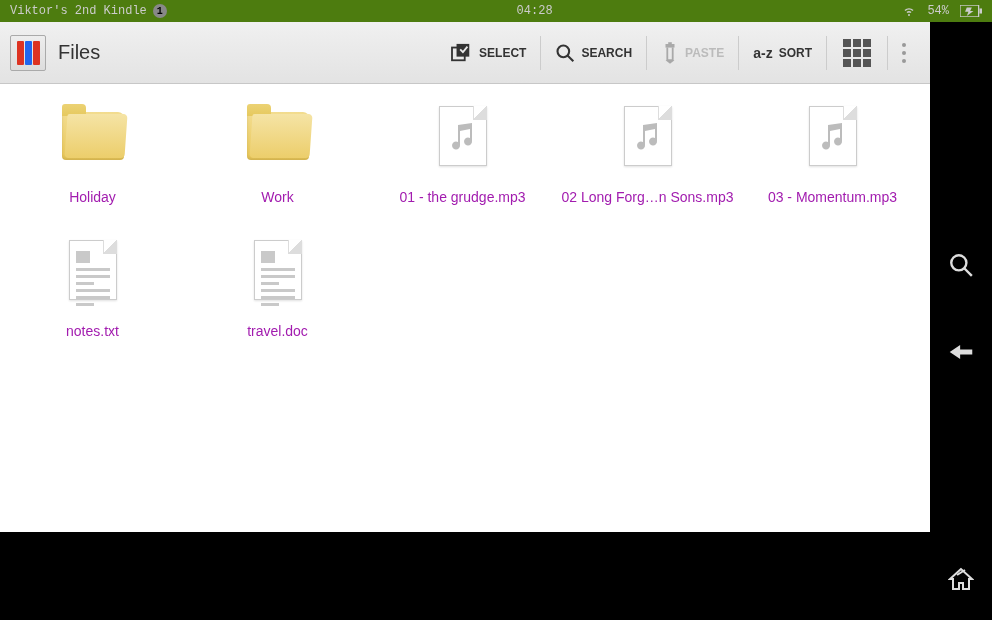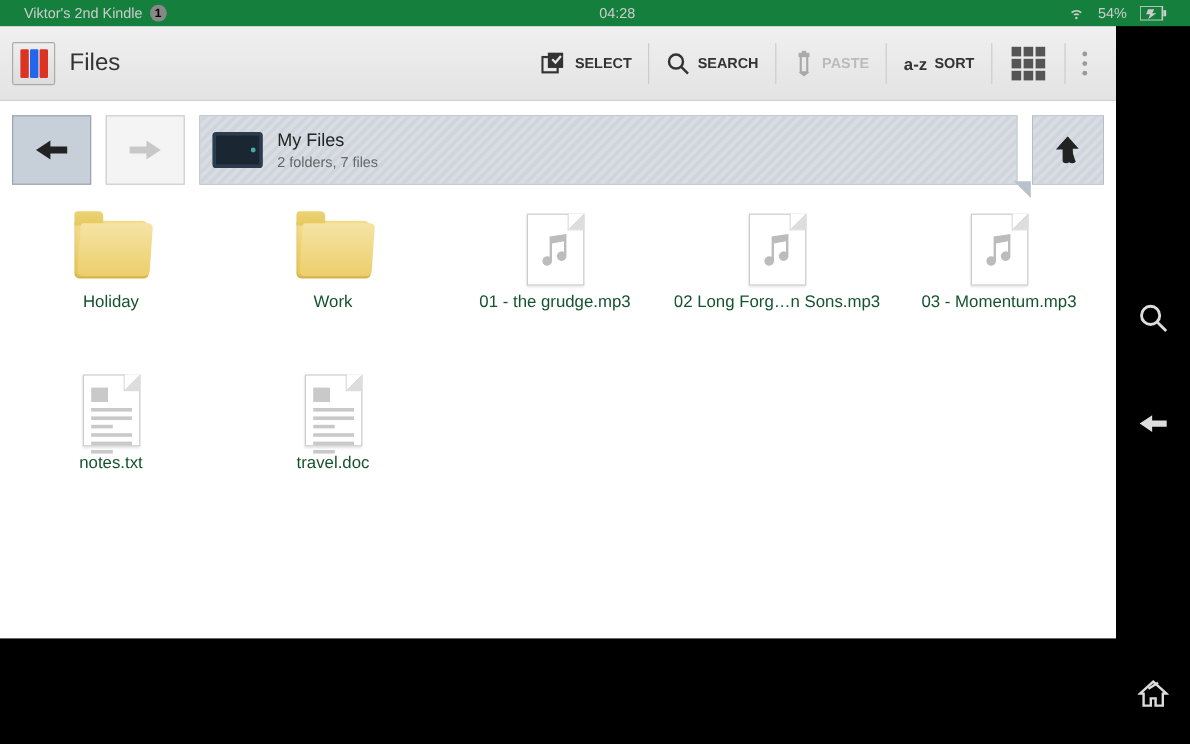--- a/index.html
+++ b/index.html
@@ -6,26 +6,27 @@
 body {
   width: 992px;
   height: 620px;
   background: #000;
   font-family: Arial, Helvetica, sans-serif;
   overflow: hidden;
   position: relative;
 }
 .statusbar {
   height: 22px;
-  background: #15803d;
+  background: #4d7c0f;
   color: #ccc;
   display: flex;
   align-items: center;
-  padding: 0 20px;
+  padding: 0 10px;
   font-size: 12px;
+  font-family: Liberation Mono, monospace;
 }
 .statusbar .left { display: flex; align-items: center; gap: 6px; }
 .statusbar .badge {
   background: #888;
   color: #000;
   border-radius: 50%;
   width: 14px;
   height: 14px;
   display: flex;
   align-items: center;
@@ -165,22 +166,22 @@
 }
 .file-item {
   display: flex;
   flex-direction: column;
   align-items: center;
   cursor: pointer;
   padding-top: 4px;
 }
 .file-label {
   font-size: 14px;
-  color: #14532d;
-  margin-top: 3px;
+  color: #a21caf;
+  margin-top: 21px;
   max-width: 175px;
   white-space: nowrap;
   overflow: hidden;
   text-overflow: ellipsis;
   text-align: center;
 }
 .icon-slot { width: 64px; height: 64px; display:flex; align-items:center; justify-content:center; }
 
 .folder {
   width: 62px; height: 48px;
@@ -305,45 +306,20 @@
     <div class="toolbar-sep"></div>
     <div class="toolbar-btn" style="padding:0 14px">
       <div class="menu-dots">
           <div></div>
           <div></div>
           <div></div>
         </div>
     </div>
   </div>
 
-  <div class="pathbar">
-    <div class="nav-arrow active">
-      <svg width="30" height="20" viewBox="0 0 30 20">
-          <path d="M2 10L14 2v5h14v6H14v5z" fill="#222"></path>
-        </svg>
-    </div>
-    <div class="nav-arrow inactive">
-      <svg width="30" height="20" viewBox="0 0 30 20">
-          <path d="M28 10L16 2v5H2v6h14v5z" fill="#c8c8c8"></path>
-        </svg>
-    </div>
-    <div class="path-segment">
-      <div class="dev-icon"></div>
-      <div class="path-text">
-        <div class="path-title">My Files</div>
-        <div class="path-sub">2 folders, 7 files</div>
-      </div>
-    </div>
-    <div class="up-arrow">
-      <svg width="22" height="26" viewBox="0 0 22 26">
-          <path d="M11 2L2 12h5v10c0 2 5 2 5 0 0 2 5 2 5 0" fill="#222" stroke="#222" stroke-width="1"></path>
-          <path d="M11 2L2 12h5v8h8v-8h5z" fill="#222"></path>
-        </svg>
-    </div>
-  </div>
 
   <div class="file-grid">
     <div class="file-item">
       <div class="icon-slot">
           <div class="folder"></div>
         </div>
       <div class="file-label">Holiday</div>
     </div>
     <div class="file-item">
       <div class="icon-slot">

